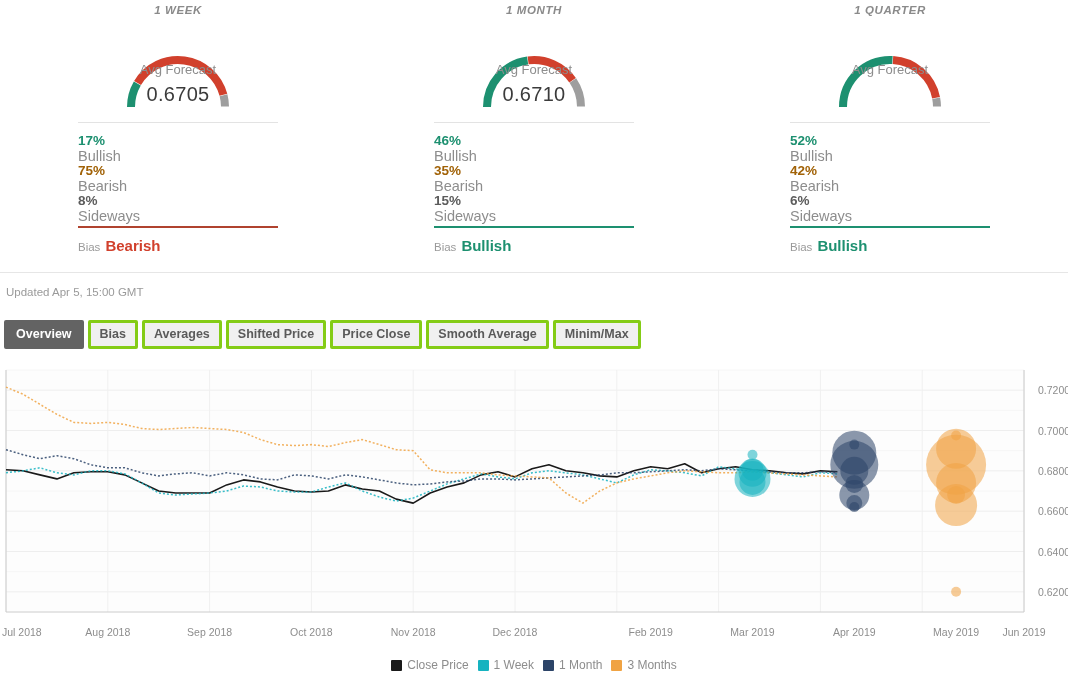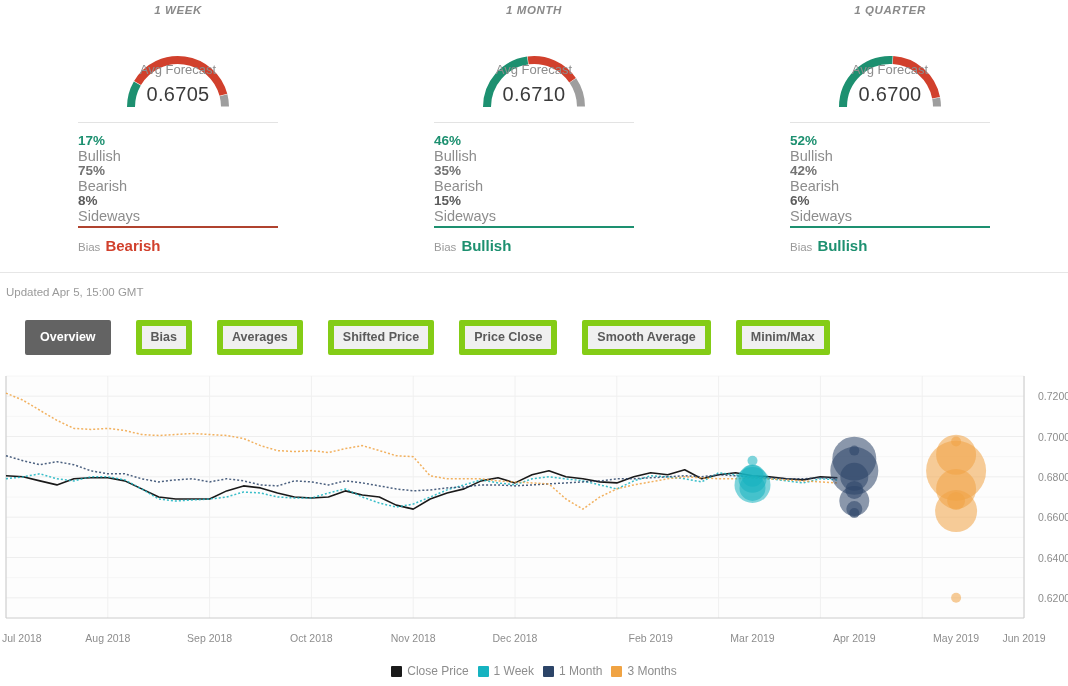--- a/index.html
+++ b/index.html
@@ -25,42 +25,41 @@
     pointer-events:none;
   }
   .gauge-cap{font-size:13px;color:#8d8d8d;line-height:16px;}
   .gauge-val{font-size:20px;color:#3b3b3b;line-height:32px;letter-spacing:.3px;}
 
   .stats{margin:10px auto 0;width:200px;border-top:1px solid #e3e3e3;padding-top:10px;}
   .stat-row{display:flex;align-items:baseline;height:30px;flex-direction:column;}
   .stat-pct{width:44px;font-size:13.5px;font-weight:bold;text-align:left;}
   .stat-lbl{font-size:14.5px;color:#8d8d8d;}
   .pct-bull{color:#1d9070;}
-  .pct-bear{color:#737373;}
+  .pct-bear{color:#a16207;}
   .pct-side{color:#5c5c5c;}
 
   .bias-rule{height:2px;width:100%;margin-top:3px;}
   .bias-row{display:flex;align-items:baseline;gap:5px;padding-top:9px;}
   .bias-key{font-size:11.5px;color:#9a9a9a;}
   .bias-val{font-size:15px;font-weight:bold;}
   .bias-bullish{color:#1d9070;}
   .bias-bearish{color:#d1402c;}
 
   
   .hr-full{height:1px;background:#e6e6e6;width:1068px;}
   .updated{font-size:11.5px;color:#9a9a9a;padding:13px 6px 0 6px;}
 
   
   .tabs{display:flex;gap:4px;padding:22px 4px 0 4px;}
   .tab{
     font-size:12.5px;font-weight:bold;color:#5a5a5a;
-    background:#f0f0f0;border:6px solid #84cc16;border-radius:2px;
+    background:#f0f0f0;border:3px solid #84cc16;border-radius:2px;
     padding:5px 9px 6px 9px;line-height:12px;white-space:nowrap;
     cursor:pointer;
-    margin-left:21px;
   }
   .tab.active{background:#636363;border-color:#636363;color:#ffffff;}
 
   
   .chart-area{position:relative;width:1068px;height:300px;margin-top:11px;}
   .chart-svg{display:block;}
   .ylab{font-size:10.5px;fill:#8d8d8d;}
   .xlab{font-size:10.5px;fill:#8d8d8d;}
 
   .legend{
@@ -152,21 +151,20 @@
     <div class="gauge-wrap">
       <svg class="gauge" width="180" height="96" viewBox="0 0 180 96">
         <g id="g2">
             <path d="M 43 91 A 47 47 0 0 1 92.45978994341837 44.06441186653503" stroke="#1d9070" stroke-width="8" fill="none" stroke-linecap="butt"></path>
             <path d="M 92.95115441787775 44.09274376387123 A 47 47 0 0 1 136.07274520722092 81.7101050021811" stroke="#d1402c" stroke-width="8" fill="none" stroke-linecap="butt"></path>
             <path d="M 136.16750078424838 82.19307821447097 A 47 47 0 0 1 136.99742296017908 90.50782614653647" stroke="#9e9e9e" stroke-width="8" fill="none" stroke-linecap="butt"></path>
           </g>
       </svg>
       <div class="gauge-labels">
         <div class="gauge-cap">Avg Forecast</div>
-        <div class="gauge-val">0.6700</div>
       </div>
     </div>
     <div class="stats">
       <div class="stat-row">
         <span class="stat-pct pct-bull">52%</span>
         <span class="stat-lbl">Bullish</span>
       </div>
       <div class="stat-row">
         <span class="stat-pct pct-bear">42%</span>
         <span class="stat-lbl">Bearish</span>

